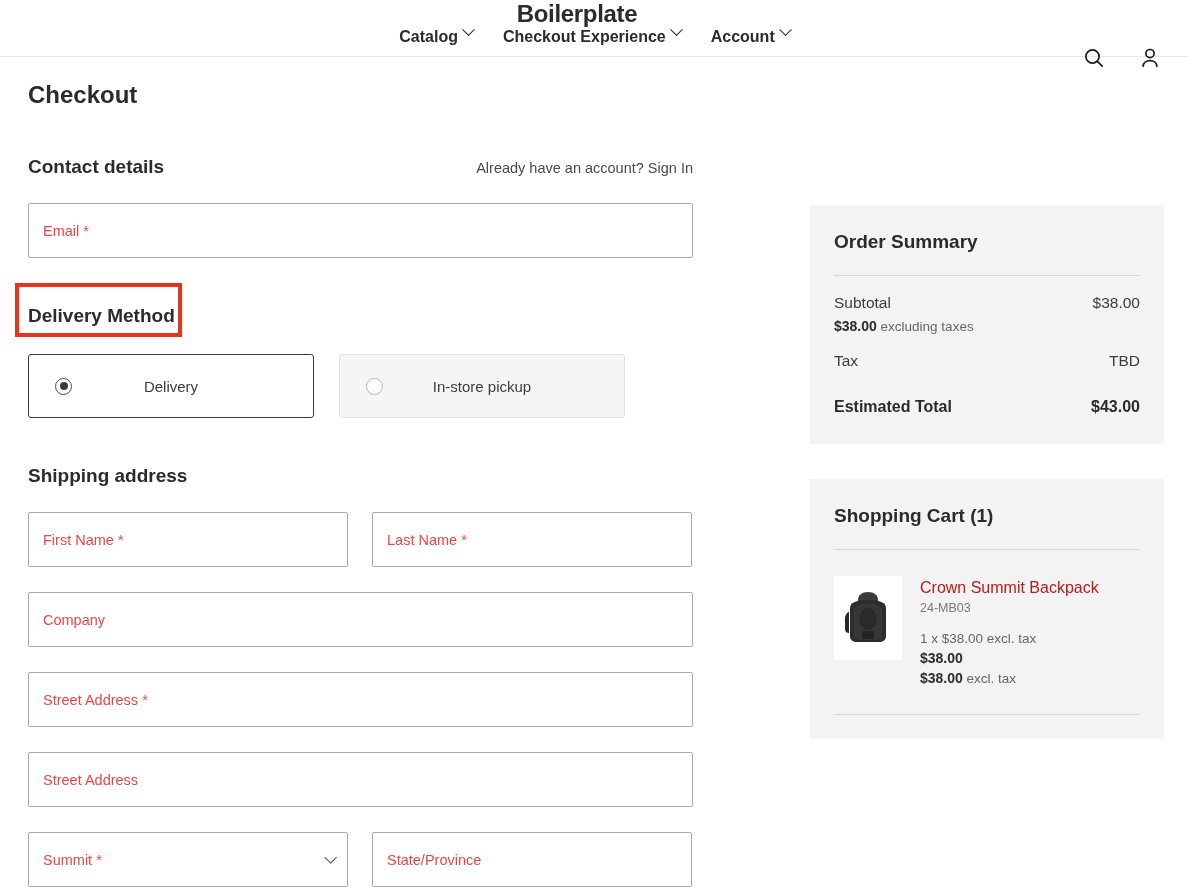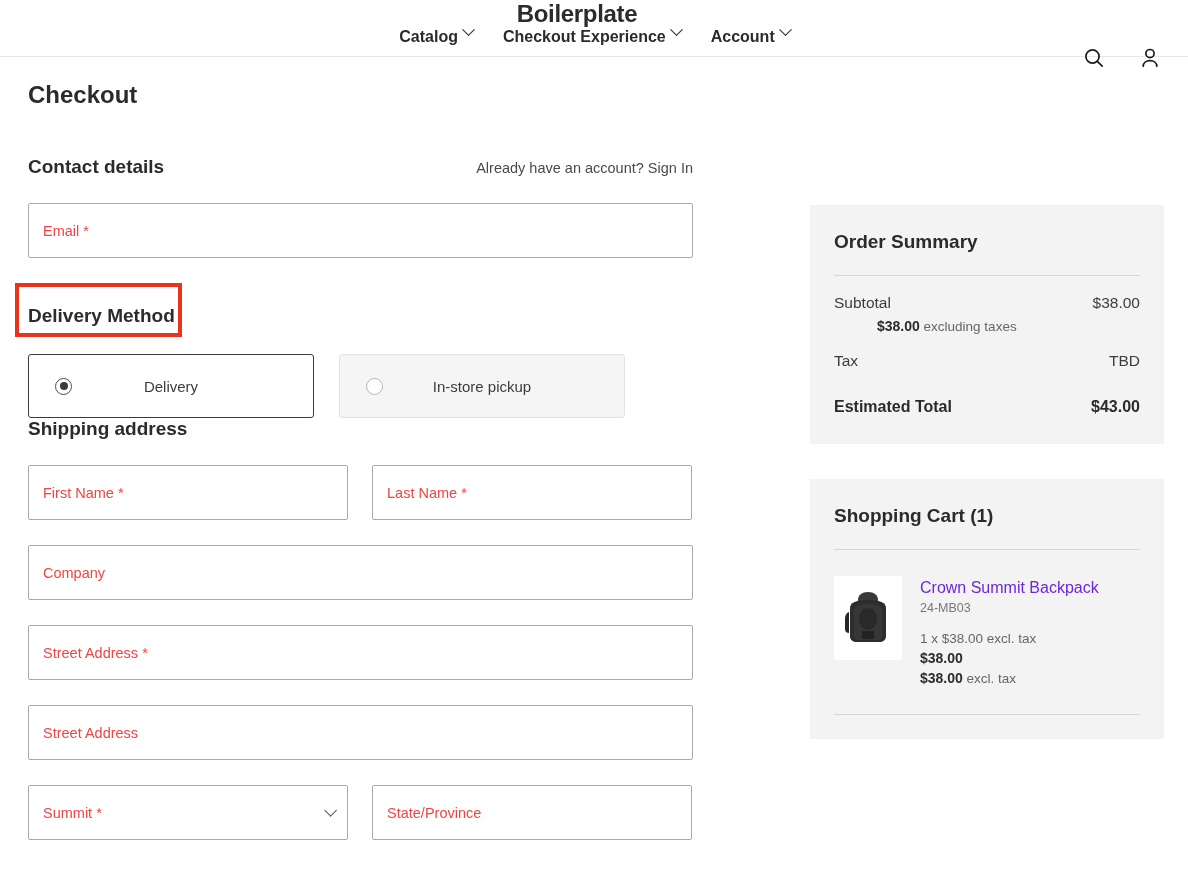--- a/index.html
+++ b/index.html
@@ -197,21 +197,20 @@
     align-items: baseline;
     margin-top: 18px;
     font-size: 15.5px;
     color: #3c3c3c;
   }
   .sum-row .val { margin-left: auto; }
   .sum-sub {
     margin-top: 6px;
     font-size: 13.5px;
     color: #666;
-    margin-left: 43px;
   }
   .sum-sub b { color: #2b2b2b; font-size: 14px; }
   .sum-total {
     display: flex;
     align-items: baseline;
     margin-top: 28px;
     padding-bottom: 28px;
     font-size: 16px;
     font-weight: bold;
     color: #2b2b2b;
@@ -226,21 +225,21 @@
   }
   .thumb {
     width: 68px; height: 84px;
     background: #ffffff;
     display: flex;
     align-items: center;
     justify-content: center;
     flex: none;
   }
   .cart-info { padding-top: 2px; }
-  .cart-name { font-size: 16px; color: #6d28d9; line-height: 1.2; }
+  .cart-name { font-size: 16px; color: #b91c1c; line-height: 1.2; }
   .cart-sku { font-size: 12.5px; color: #777; margin-top: 4px; }
   .cart-qty { font-size: 13.5px; color: #666; margin-top: 16px; }
   .cart-price { font-size: 14px; font-weight: bold; color: #2b2b2b; margin-top: 4px; }
   .cart-price-excl { font-size: 13.5px; color: #666; margin-top: 4px; }
   .cart-price-excl b { color: #2b2b2b; font-size: 14px; }
   .cart-rule {
     height: 1px;
     background: #d6d6d6;
     margin-top: 28px;
   }
@@ -306,21 +305,21 @@
           <span class="radio on"></span>
           <span class="method-label">Delivery</span>
         </div>
         <div class="method-card unselected">
           <span class="radio off"></span>
           <span class="method-label">In-store pickup</span>
         </div>
       </div>
     </div>
 
-    <h2 class="section-title" style="">Shipping address</h2>
+    <h2 class="section-title" style="margin-top:47px">Shipping address</h2>
 
     <div class="row mt25">
       <div class="field field-half">
         <span>First Name *</span>
       </div>
       <div class="field field-half">
         <span>Last Name *</span>
       </div>
     </div>
 

